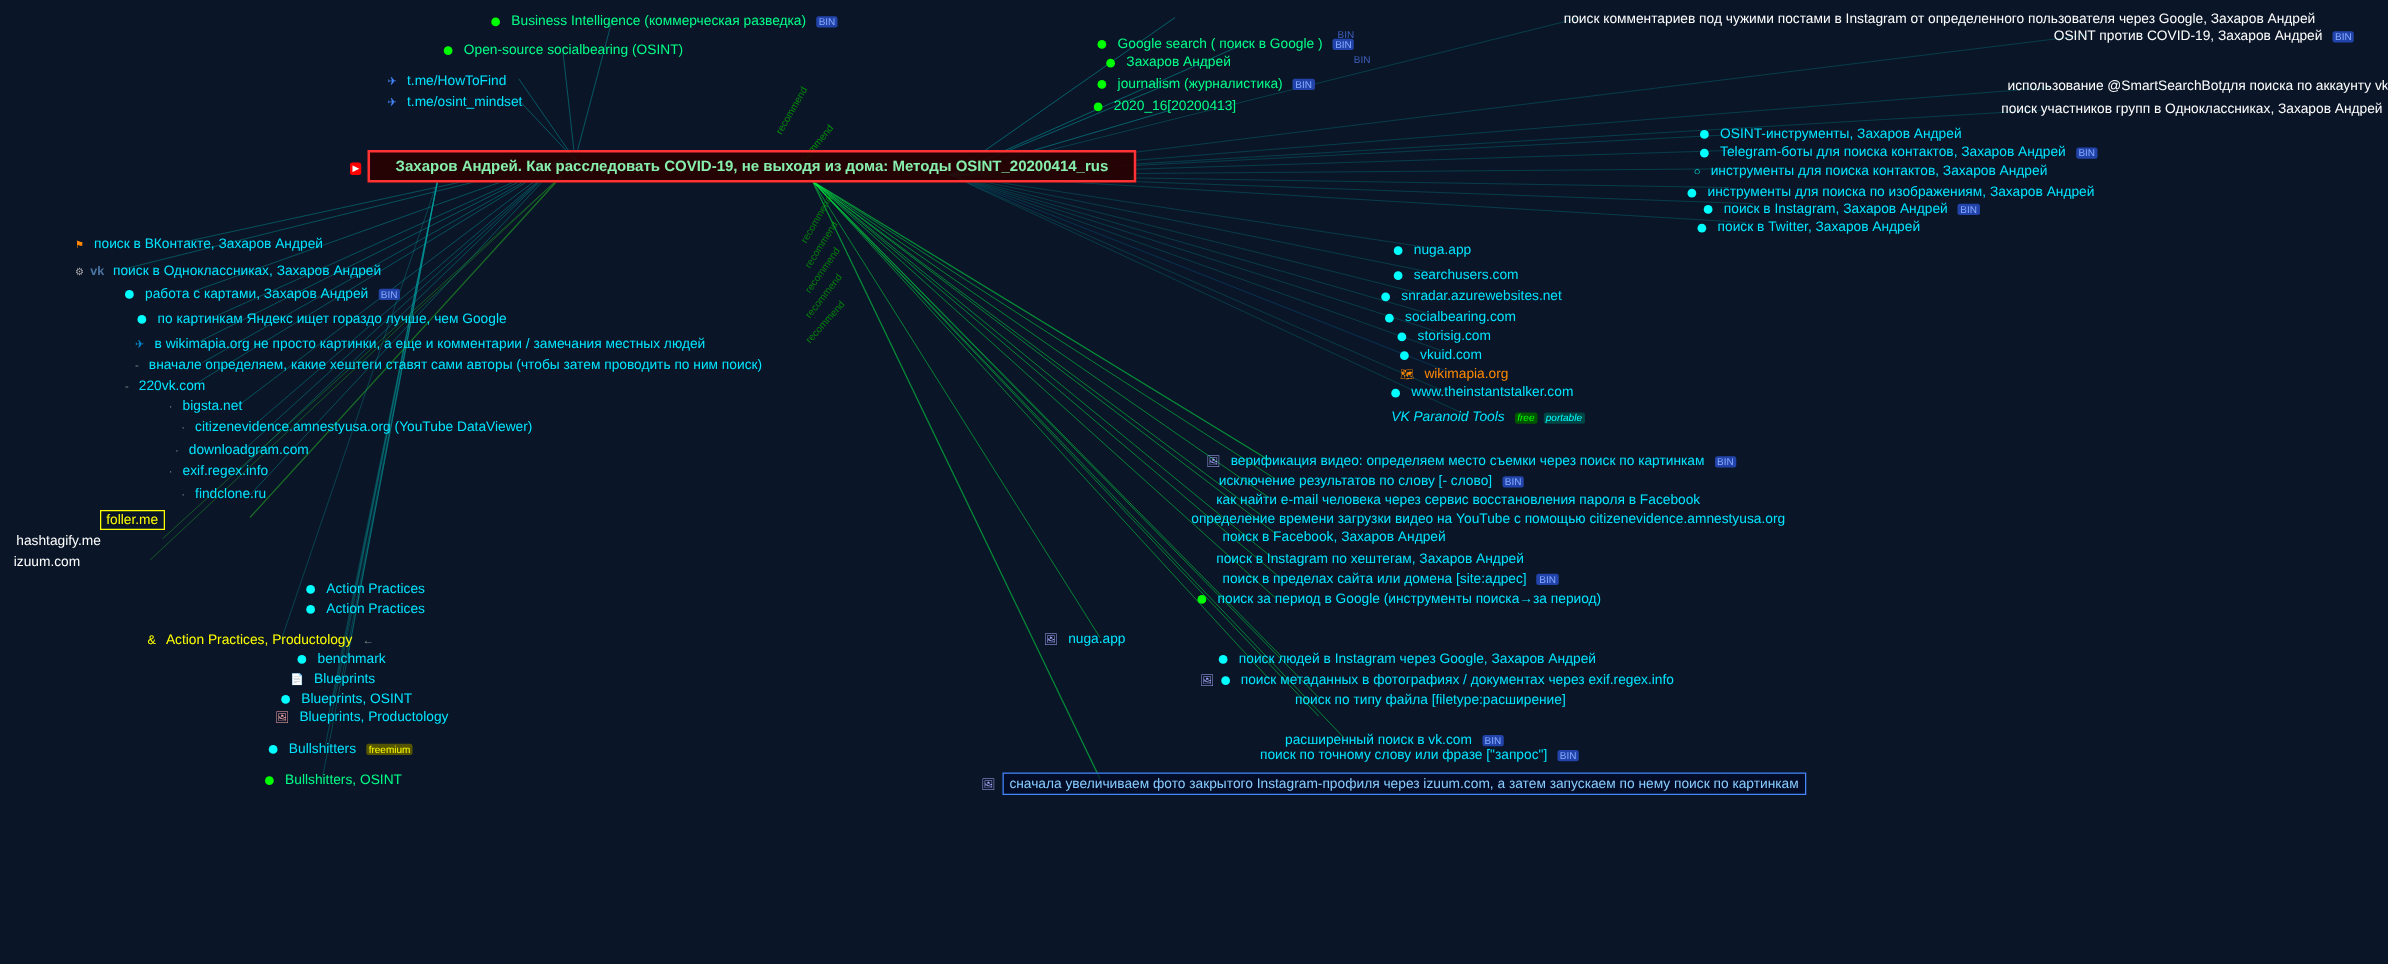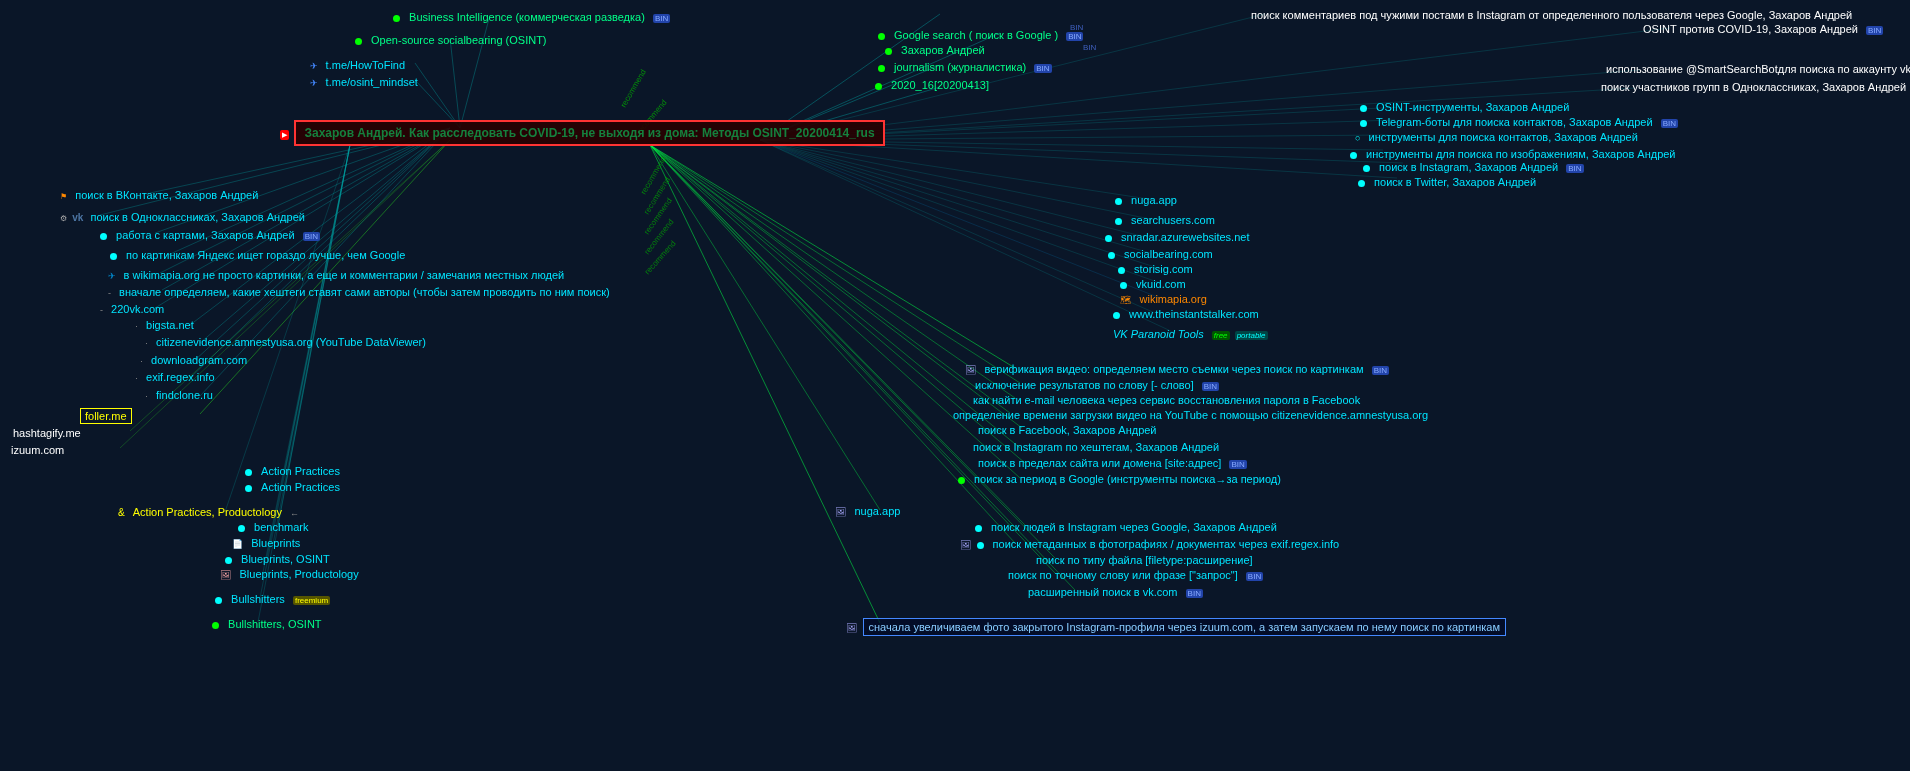--- a/index.html
+++ b/index.html
@@ -57,22 +57,22 @@
       font-size: 7px;
       padding: 1px 2px;
       border-radius: 2px;
       margin-right: 2px;
     }
 
     
     .main-node {
       border: 2px solid #ff3333;
       background: rgba(40,0,0,0.9);
-      padding: 4px 8px;
-      color: #15803d;
+      padding: 4px 20px;
+      color: #86efac;
       font-size: 12px;
       font-weight: bold;
     }
 
     svg.edges {
       position: absolute;
       top: 0; left: 0;
       width: 100%; height: 100%;
       pointer-events: none;
     }
@@ -490,26 +490,26 @@
 <div class="node" style="left:960px;top:537px;">
   <span style="color:#aaaaff; font-size:9px; margin-right:2px;">🖼</span>
   <span class="dot dot-cyan"></span>
   <span class="node-label node-cyan">поиск метаданных в фотографиях / документах через exif.regex.info</span>
 </div>
 
 <div class="node" style="left:1005px;top:553px;margin-left:28px;">
   <span class="node-label node-cyan">поиск по типу файла [filetype:расширение]</span>
 </div>
 
-<div class="node" style="left:1005px;top:568px;">
+<div class="node" style="left:1005px;top:597px;">
   <span class="node-label node-cyan">поиск по точному слову или фразе ["запрос"]</span>
   <span class="badge badge-bin">BIN</span>
 </div>
 
 <div class="node" style="left:1025px;top:585px;">
   <span class="node-label node-cyan">расширенный поиск в vk.com</span>
   <span class="badge badge-bin">BIN</span>
 </div>
 
-<div class="node" style="left:846px;top:618px;">
+<div class="node" style="left:785px;top:618px;">
   <span style="color:#aaaaff; font-size:9px; margin-right:2px;">🖼</span>
   <span class="node-label" style="border:1px solid #4488ff; padding:2px 5px; color:#88ccff; background:rgba(0,10,40,0.7);">сначала увеличиваем фото закрытого Instagram-профиля через izuum.com, а затем запускаем по нему поиск по картинкам</span>
 </div>
 
 </body></html>

